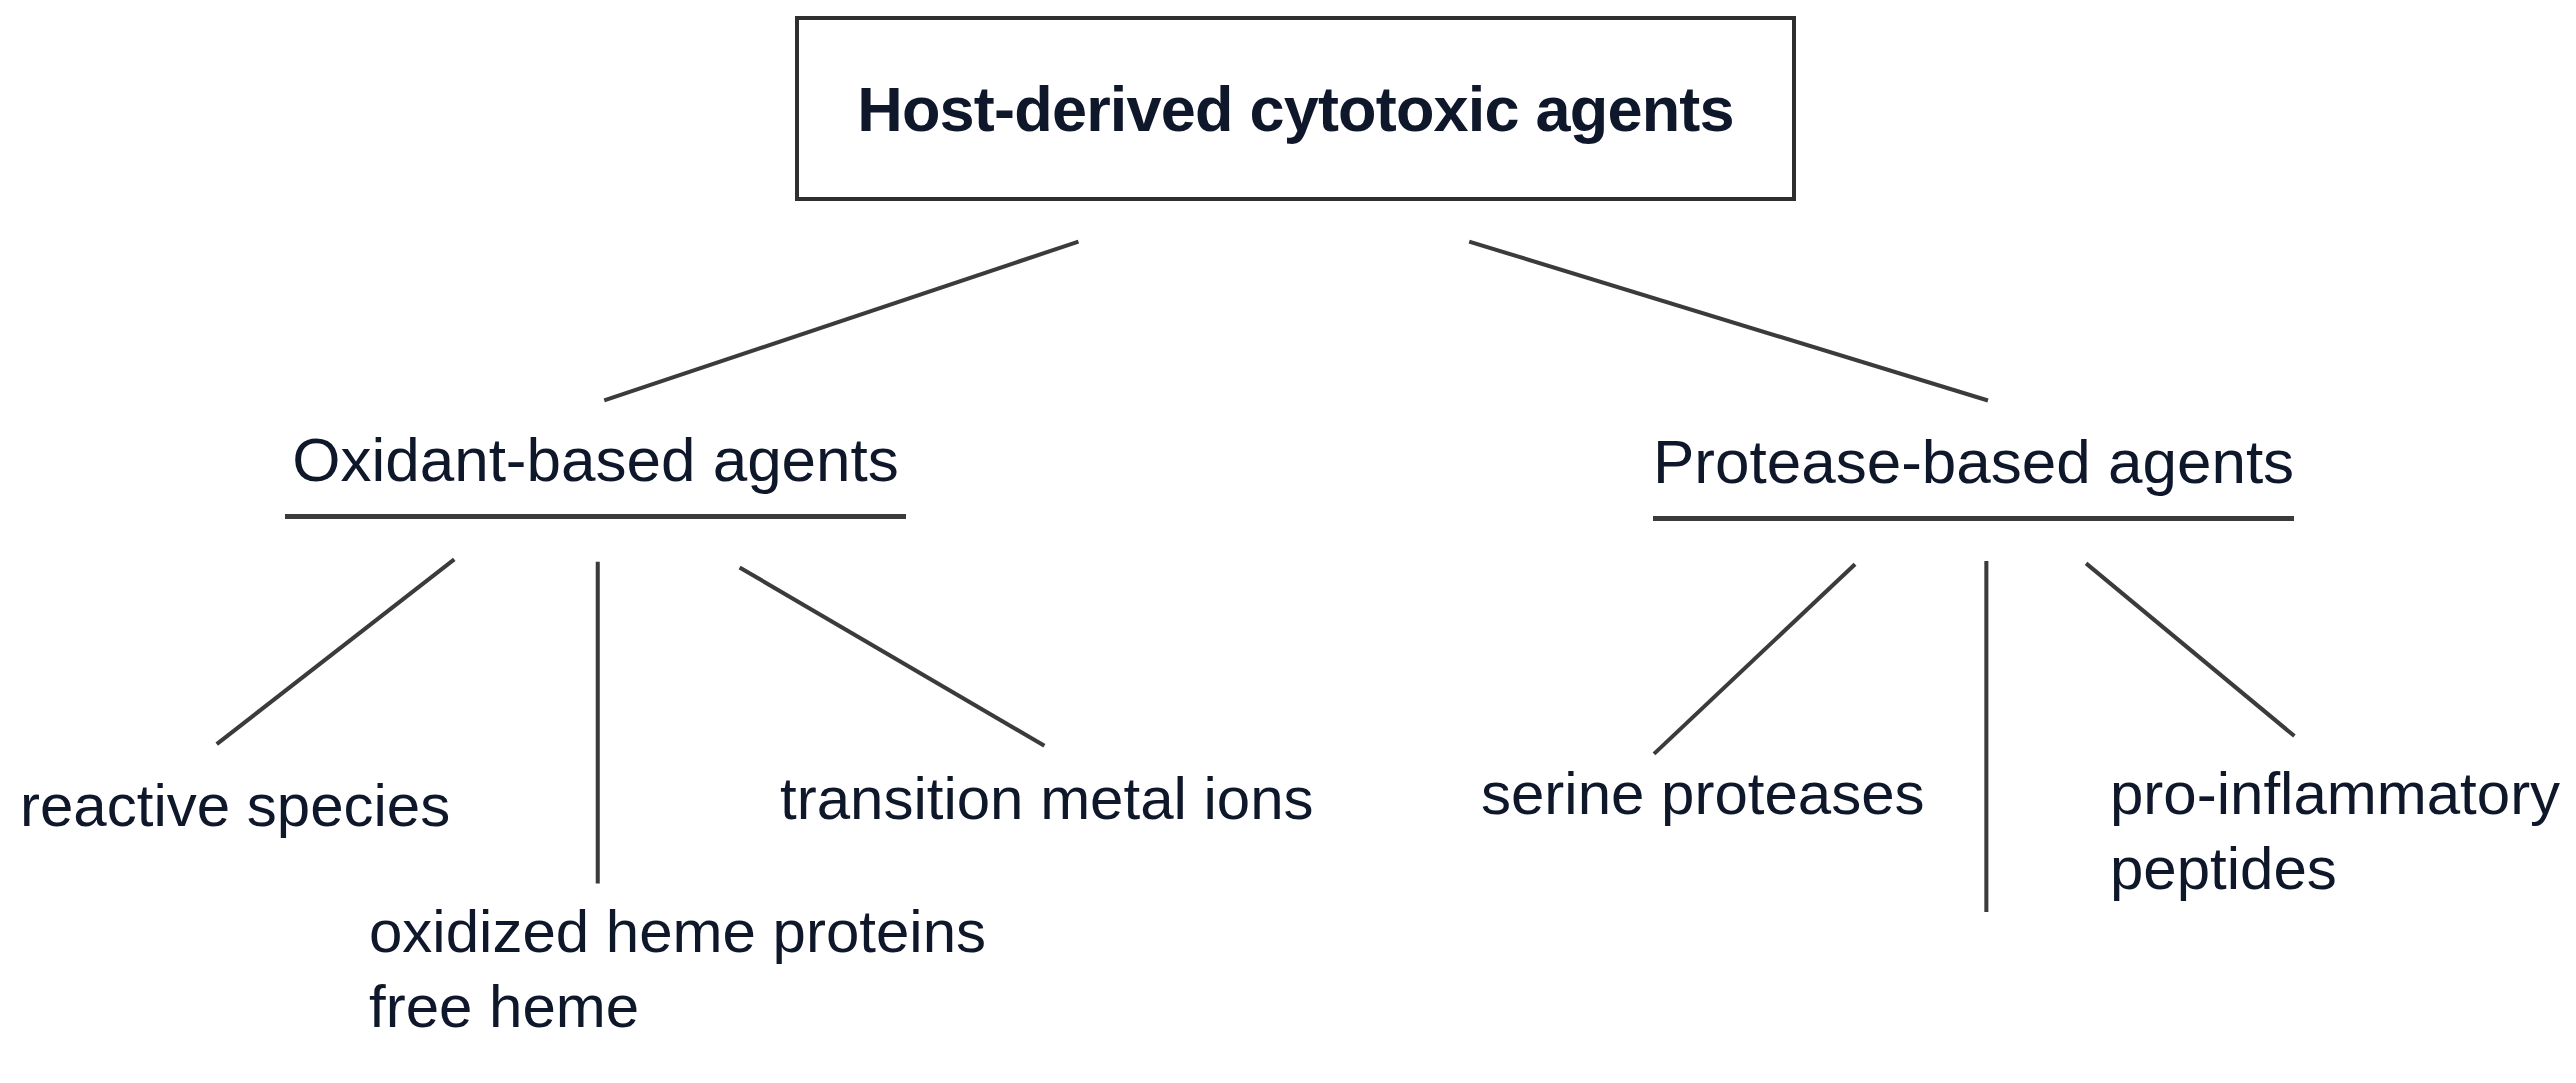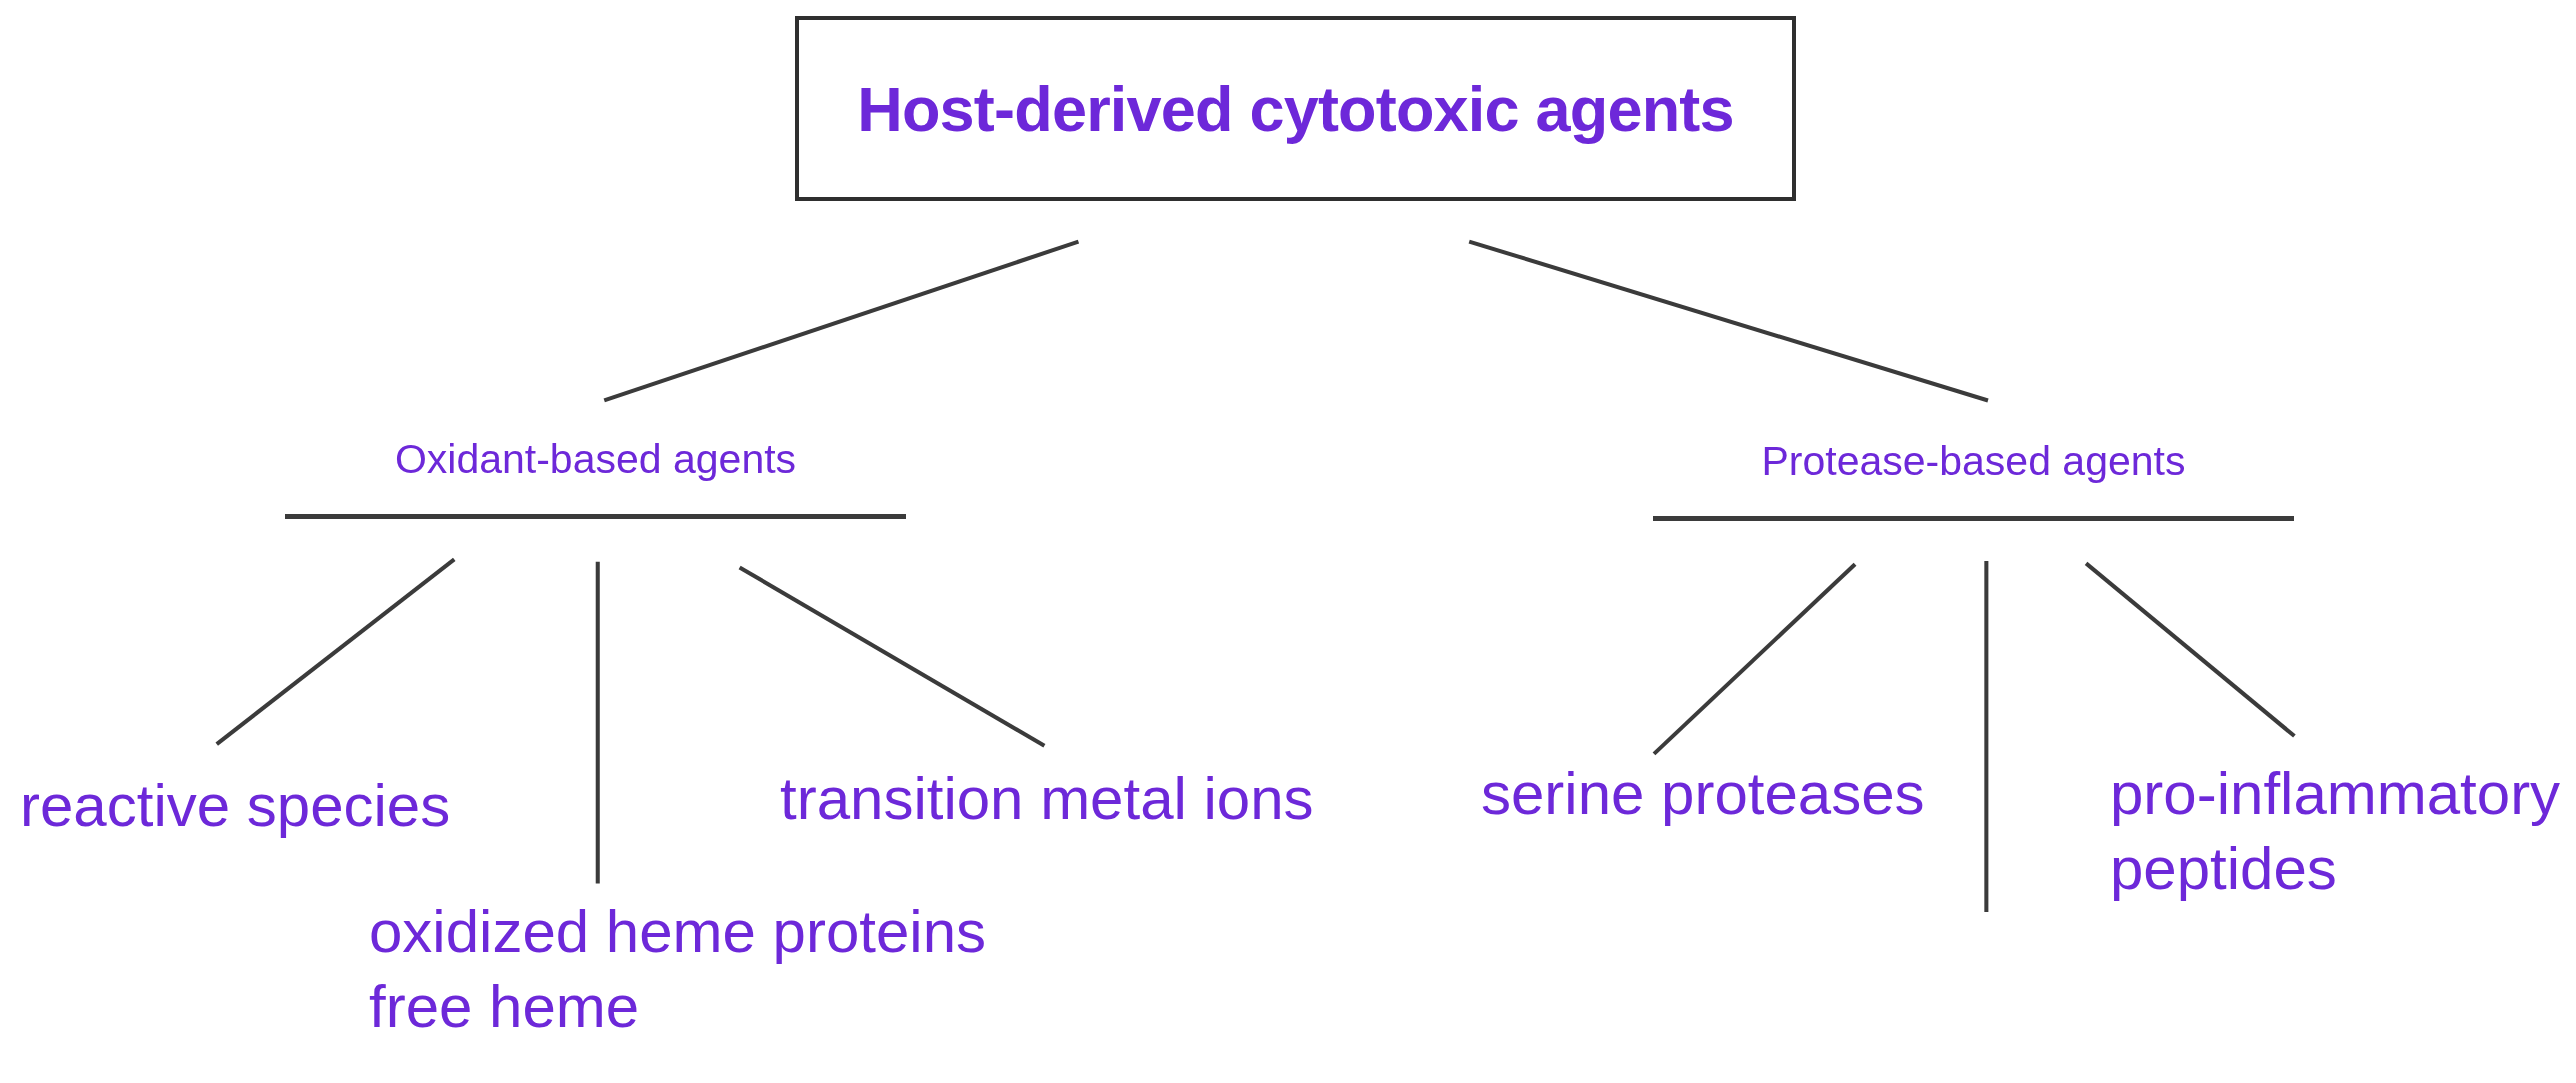--- a/index.html
+++ b/index.html
@@ -6,21 +6,21 @@
     margin: 0;
     padding: 0;
     background: #ffffff;
   }
   #canvas {
     position: relative;
     width: 2576px;
     height: 1083px;
     background: #ffffff;
     font-family: "Liberation Sans", "DejaVu Sans", sans-serif;
-    color: #6d28d9;
+    color: #0f172a;
     overflow: hidden;
   }
   #edges {
     position: absolute;
     left: 0;
     top: 0;
     width: 2576px;
     height: 1083px;
   }
   .root-box {
@@ -37,21 +37,21 @@
   }
   .root-box .root-label {
     font-size: 63px;
     font-weight: 700;
     letter-spacing: -0.8px;
     white-space: nowrap;
   }
   .branch-heading {
     position: absolute;
     text-align: center;
-    font-size: 41px;
+    font-size: 62px;
     line-height: 73px;
     white-space: nowrap;
     padding-bottom: 18px;
     border-bottom: 5.7px solid #3b3b3b;
     box-sizing: border-box;
   }
   #branch-oxidant {
     left: 285px;
     top: 423px;
     width: 621px;

